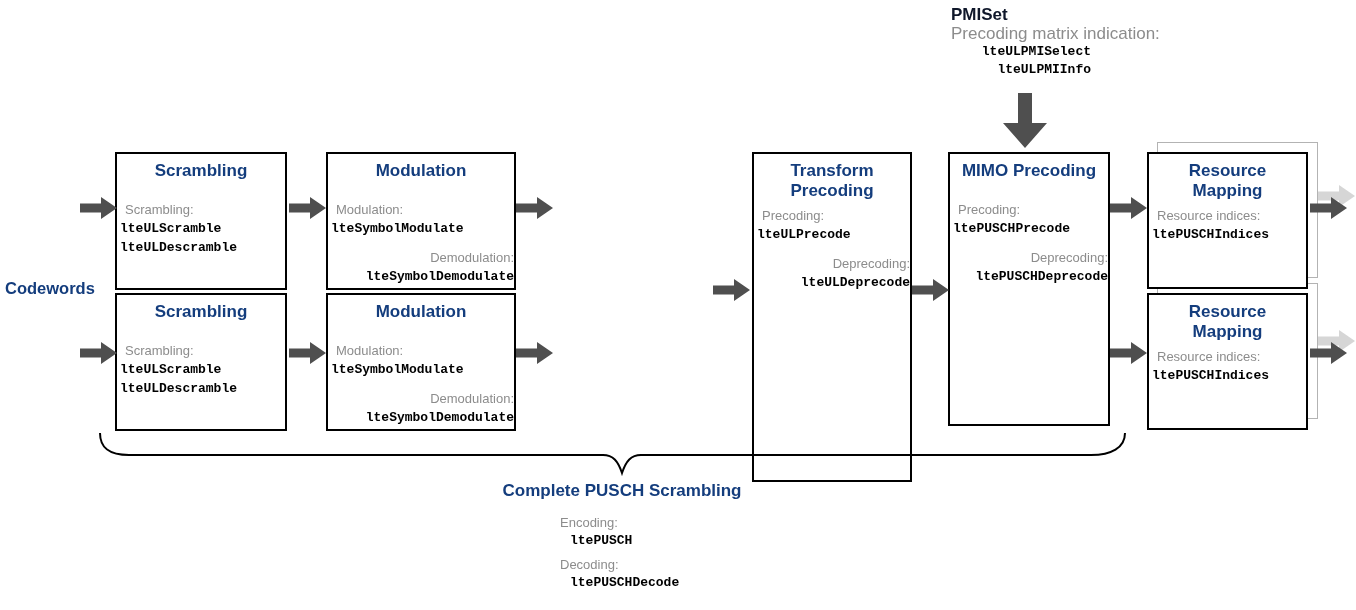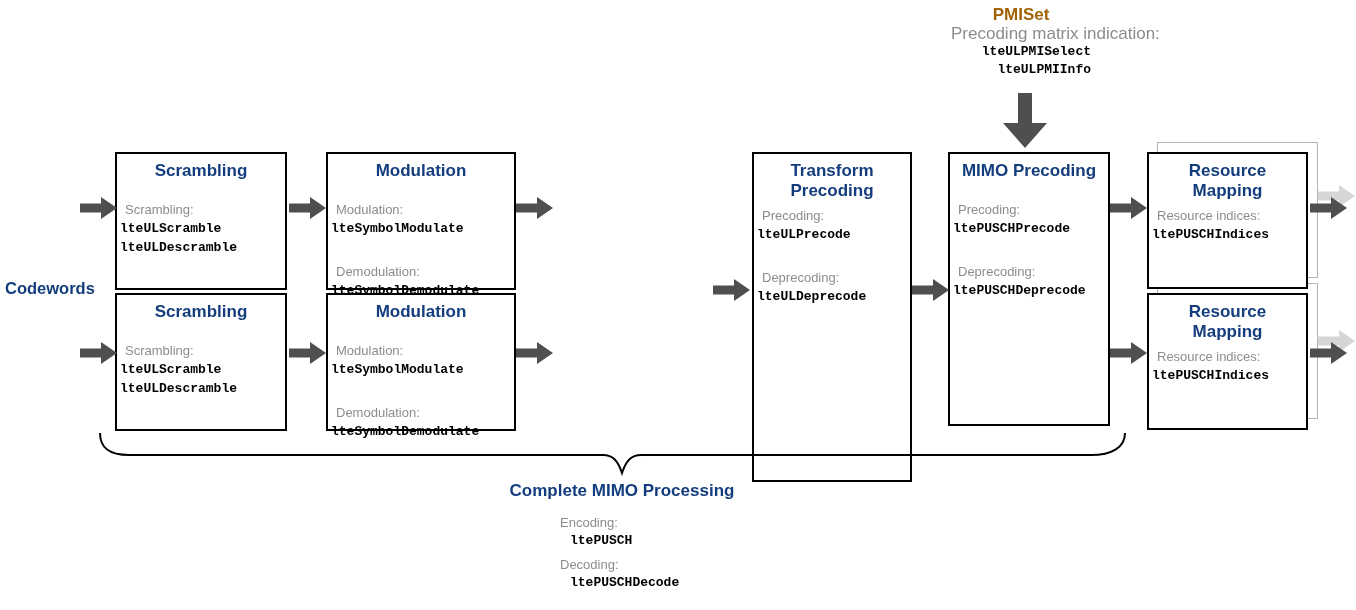--- a/index.html
+++ b/index.html
@@ -7,36 +7,36 @@
        font-family:"Liberation Sans",sans-serif;}
   .canvas{position:absolute;left:0;top:0;width:1356px;height:610px;}
 
   
   .block{position:absolute;background:#ffffff;border:2px solid #000000;box-sizing:border-box;}
   .block .title{margin-top:7px;text-align:center;font-weight:bold;font-size:17px;
                 line-height:20px;color:#143D7D;}
   .block .title.narrow{padding:0 18px;}
   .block .body{position:absolute;top:46px;left:0;right:0;}
   .sec{margin-top:0;}
-  .sec + .sec{margin-top:24px;}
+  .sec + .sec{margin-top:10px;text-align:right;}
   .sec-label{color:#8C8C8C;font-size:13px;line-height:19px;padding-left:8px;white-space:nowrap;}
   .fn{font-family:"Liberation Mono","DejaVu Sans Mono",monospace;font-weight:bold;
       font-size:13px;line-height:19px;padding-left:3px;color:#000000;white-space:nowrap;}
 
   
   .shadow-box{position:absolute;background:#ffffff;border:1px solid #B3B3B3;box-sizing:border-box;}
 
   
   .arr{position:absolute;}
   .arr-dark{fill:#4F4F4F;}
   .arr-light{fill:#D6D6D6;}
 
   
   .pmi-group{position:absolute;left:951px;top:5px;width:140px;}
-  .pmi-title{text-align:center;font-weight:bold;font-size:17px;color:#a16207;line-height:20px;}
+  .pmi-title{font-weight:bold;font-size:17px;color:#0f172a;line-height:20px;}
   .pmi-label{color:#8C8C8C;font-size:17px;line-height:18px;white-space:nowrap;}
   .pmi-fn{font-family:"Liberation Mono","DejaVu Sans Mono",monospace;font-weight:bold;
           font-size:13px;line-height:18px;padding-left:9px;white-space:nowrap;text-align:right;}
 
   .codewords{position:absolute;left:5px;top:279px;width:100px;font-weight:bold;
              font-size:16.5px;color:#143D7D;}
 
   .brace{position:absolute;left:95px;top:428px;}
   .footer-title{position:absolute;left:402px;top:481px;width:440px;text-align:center;
                 font-weight:bold;font-size:17px;color:#143D7D;}
@@ -210,19 +210,19 @@
   </svg>
   <svg class="arr" style="left:1310px;top:341px;" width="37" height="24" viewBox="0 0 37 24">
     <polygon class="arr-dark" points="0,7.5 21,7.5 21,1 37,12 21,23 21,16.5 0,16.5"></polygon>
   </svg>
 
   <svg class="brace" width="1040" height="52" viewBox="0 0 1040 52">
     <path d="M 5,5 C 5,20 14,27 34,27 L 508,27 C 518,27 523,33 527,45
              C 531,33 536,27 546,27 L 996,27 C 1016,27 1030,20 1030,5" fill="none" stroke="#000000" stroke-width="2"></path>
   </svg>
 
-  <div class="footer-title">Complete MIMO Processing</div>
+  <div class="footer-title">Complete PUSCH Scrambling</div>
   <div class="footer-label" style="top:514px;">Encoding:</div>
   <div class="footer-fn" style="top:532px;">ltePUSCH</div>
   <div class="footer-label" style="top:556px;">Decoding:</div>
   <div class="footer-fn" style="top:574px;">ltePUSCHDecode</div>
 
 </div>
 
 </body></html>

